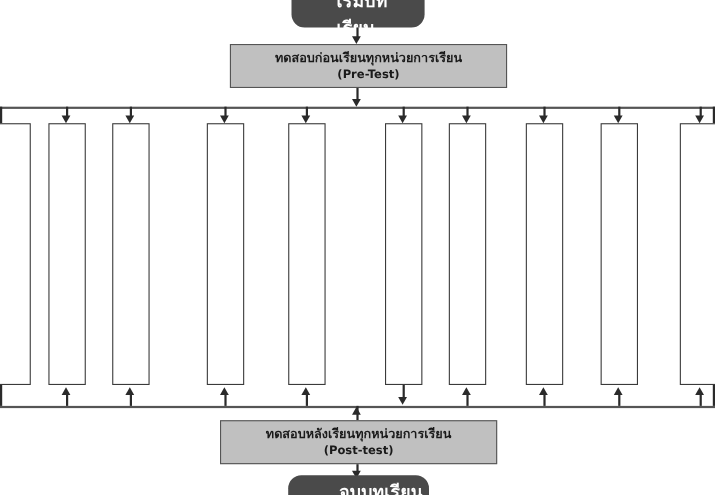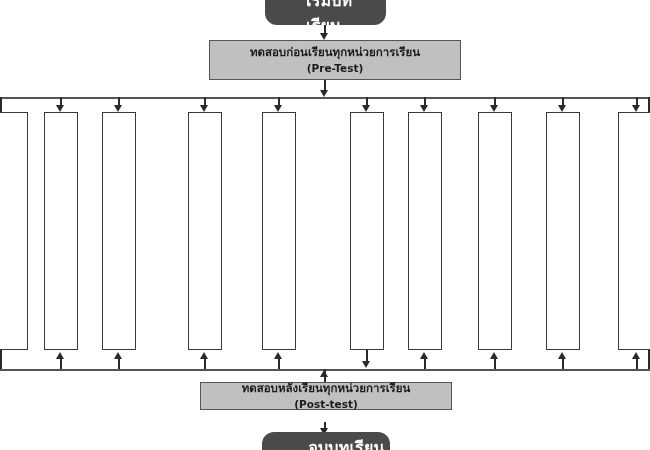--- a/index.html
+++ b/index.html
@@ -74,21 +74,21 @@
   #pretest-box {
     left: 209px;
     top: 40px;
     width: 252px;
     height: 40px;
   }
   #posttest-box {
     left: 200px;
     top: 382px;
     width: 252px;
-    height: 28px;
+    height: 40px;
   }
   .test-box .sub {
     font-size: 10.5px;
     font-weight: bold;
   }
 
   
   .chapter-box {
     position: absolute;
     top: 112px;

